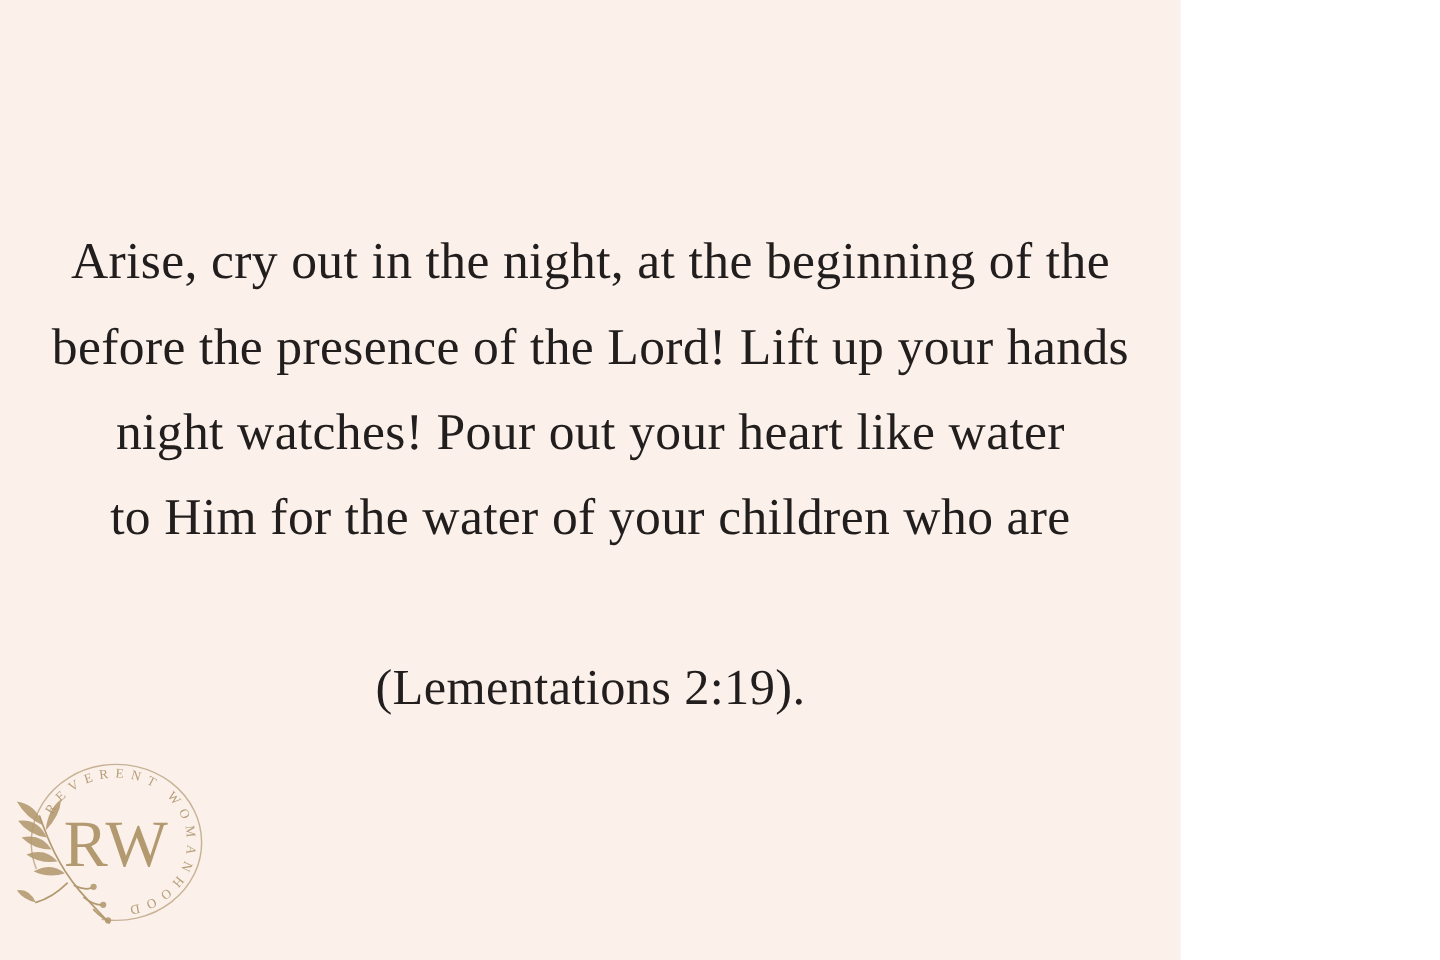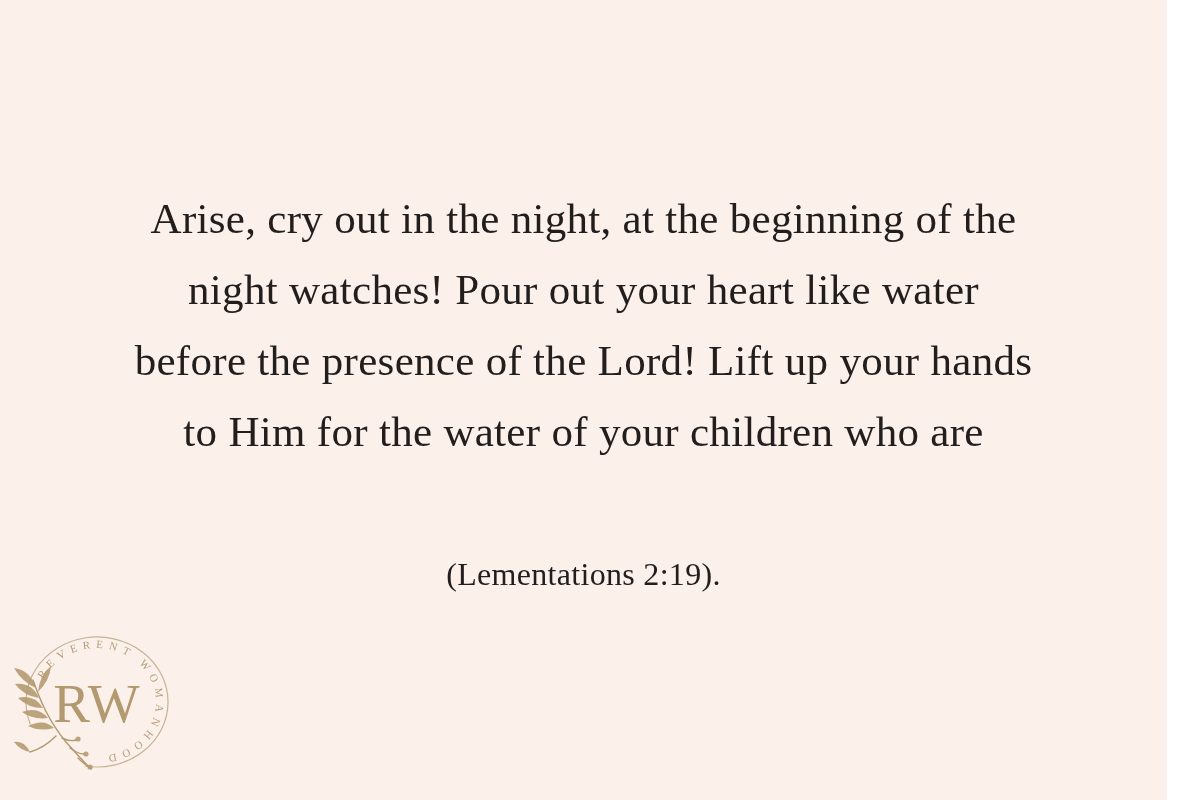--- a/index.html
+++ b/index.html
@@ -1,18 +1,18 @@
 <!DOCTYPE html>
 <html><head>
 <meta charset="utf-8">
 <style>
   html, body { margin: 0; padding: 0; }
   .canvas {
     position: relative;
-    width: 1167px;
+    width: 984px;
     height: 800px;
     background: #fbf0ea;
     overflow: hidden;
     font-family: "Liberation Serif", serif;
   }
   .quote {
     position: absolute;
     left: 40px;
     right: 40px;
     top: 183px;
@@ -21,21 +21,21 @@
   }
   .quote p {
     margin: 0;
     font-size: 43px;
     line-height: 71px;
     letter-spacing: 0.3px;
     font-weight: 400;
   }
   .quote p.citation {
     margin-top: 72px;
-    font-size: 32px;
+    font-size: 42px;
   }
   .logo {
     position: absolute;
     left: 0;
     top: 608px;
     width: 200px;
     height: 192px;
   }
   .logo text {
     font-family: "Liberation Serif", serif;
@@ -51,22 +51,22 @@
     fill: #b2996f;
   }
 </style>
 </head>
 <body>
 
 <div class="canvas">
 
   <main class="quote">
     <p>Arise, cry out in the night, at the beginning of the</p>
+    <p>before the presence of the Lord! Lift up your hands</p>
     <p>night watches! Pour out your heart like water</p>
-    <p>before the presence of the Lord! Lift up your hands</p>
     <p>to Him for the water of your children who are</p>
     <p class="citation">(Lementations 2:19).</p>
   </main>
 
   <svg class="logo" viewBox="0 0 200 192" aria-hidden="true">
     <defs>
       <path id="arcPath" d="M 43.5 71.2 A 59 54 0 1 1 105.2 147.5" fill="none"></path>
     </defs>
 
     <path d="M 30.3 116.2 A 71 65 0 1 1 84.7 158.0" fill="none" stroke="#b59e78" stroke-width="1.2" stroke-opacity="0.75"></path>

